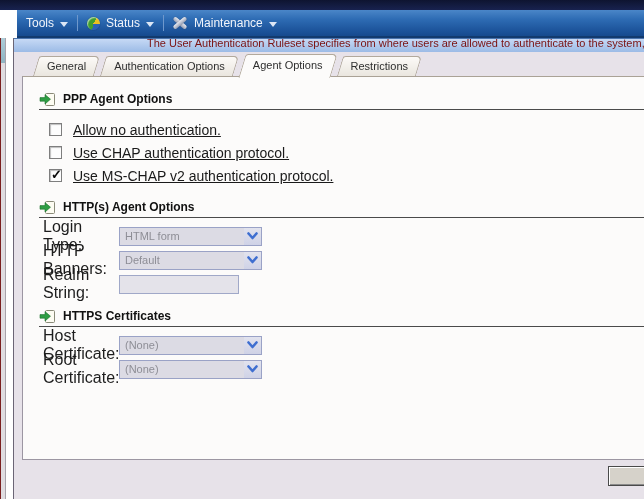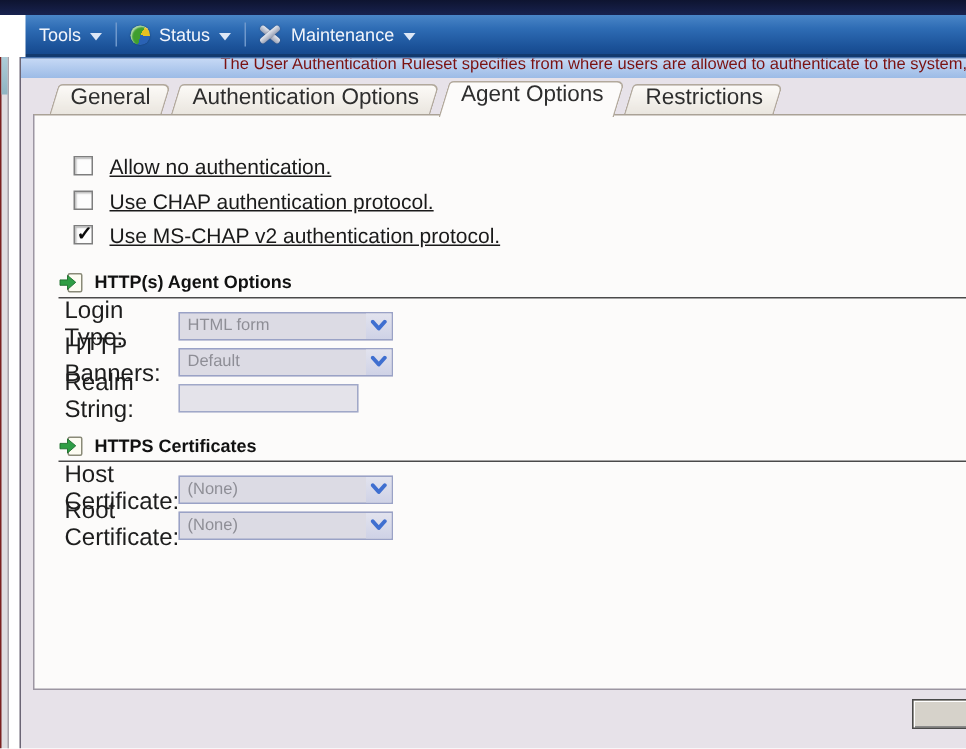--- a/index.html
+++ b/index.html
@@ -39,22 +39,22 @@
     border-top:1px solid #4a74ae; overflow:hidden; white-space:nowrap;
     font-size:11px; color:#7a1212; display:flex; align-items:flex-start; }
   .info-dash { display:inline-block; width:7px; height:3px; background:#2a2a2a; margin:3px 6px 0 127px; }
   .info-text { margin-top:-2px; }
 
   .panel-body { position:absolute; left:0; top:14px; right:0; bottom:0; background:#e7e2e9; }
 
   
   .tabstrip { position:absolute; left:22px; top:4px; right:0; height:20px;
     display:flex; gap:6px; z-index:2; }
-  .tab { position:relative; height:20px; padding:0 11px; display:flex; 
-    font-size:15px; color:#2e2e2e; cursor:pointer; }
+  .tab { position:relative; height:20px; padding:0 11px; display:flex; align-items:center;
+    font-size:11px; color:#2e2e2e; cursor:pointer; }
   .tab::before { content:""; position:absolute; inset:0; z-index:-1;
     background:linear-gradient(#fcfaf7,#eae6df);
     border:1px solid #b2a99c; border-bottom:none; border-radius:3px 5px 0 0;
     transform:skewX(-17deg); }
   .tab[data-active="true"] { height:22px; margin-top:-2px; z-index:3; }
   .tab[data-active="true"]::before { background:#fcfbfa; height:23px; }
 
   
   .content { position:absolute; left:8px; top:24px; right:0; bottom:39px;
     background:#fcfbfa; border-top:1px solid #aaa296; border-left:1px solid #9c96a2;
@@ -141,20 +141,27 @@
       <div class="tab" data-active="true">
           <span>Agent Options</span>
         </div>
       <div class="tab" data-active="false">
           <span>Restrictions</span>
         </div>
     </div>
 
     <div class="content">
 
+      <div class="sec-head">
+        <svg class="sec-icon" viewBox="0 0 17 15">
+          <rect x="6.5" y="1.5" width="9" height="12" rx="1" fill="#fdfcf2" stroke="#8a8a78"></rect>
+          <path d="M1 9.2 L6 9.2 L6 12 L11.5 7.2 L6 2.6 L6 5.6 L1 5.6 Z" fill="#2f9e44" stroke="#1d6e2c" stroke-width="0.6"></path>
+        </svg>
+        <span class="sec-title">PPP Agent Options</span>
+      </div>
       <div class="check-list">
         <div class="check-row">
           <span class="checkbox" data-checked="false"></span>
           <span class="check-label">Allow no authentication.</span>
         </div>
         <div class="check-row">
           <span class="checkbox" data-checked="false"></span>
           <span class="check-label">Use CHAP authentication protocol.</span>
         </div>
         <div class="check-row">

